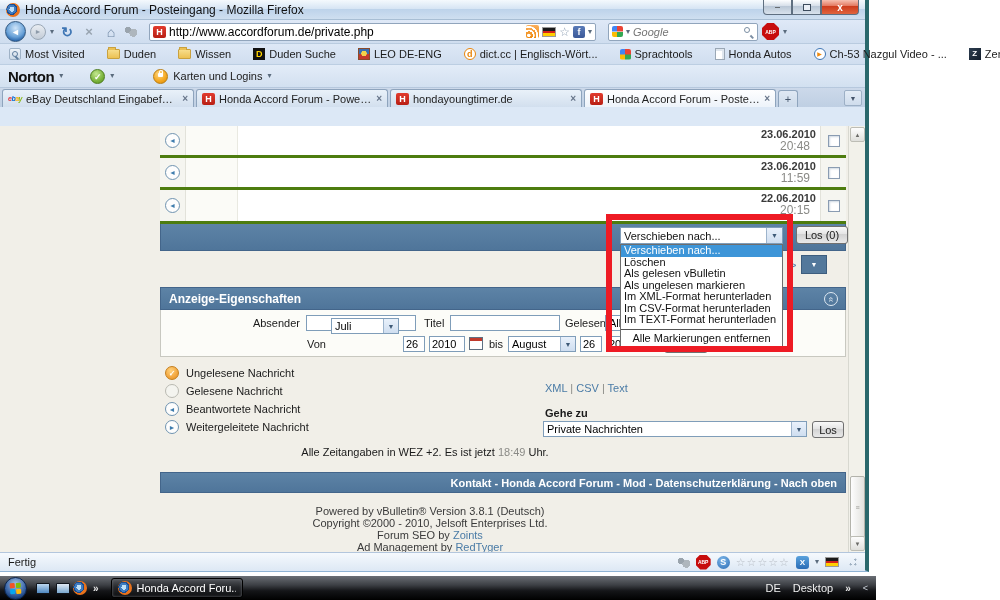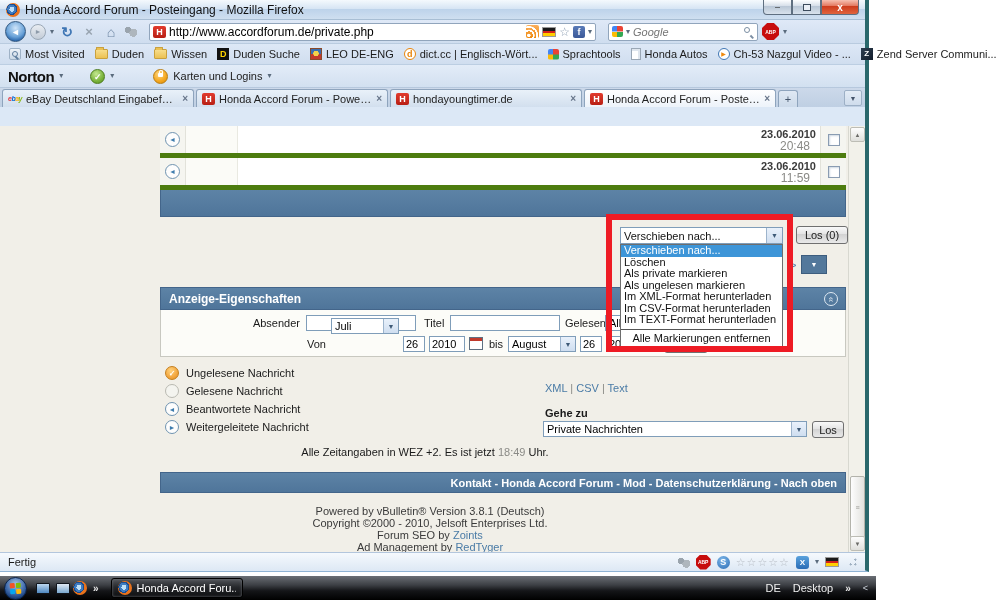--- a/index.html
+++ b/index.html
@@ -70,21 +70,21 @@
   .mag{width:11px;height:11px;position:relative;flex:none}
   .mag i{position:absolute;left:1px;top:1px;width:6px;height:6px;border:1.5px solid #7b8ea3;
     border-radius:50%}
   .mag b{position:absolute;right:0;bottom:0;width:4px;height:1.5px;background:#7b8ea3;
     transform:rotate(45deg)}
   .abp{width:17px;height:17px;background:#c70d0d;color:#fff;font-size:5px;font-weight:bold;
     display:flex;align-items:center;justify-content:center;flex:none;
     clip-path:polygon(30% 0,70% 0,100% 30%,100% 70%,70% 100%,30% 100%,0 70%,0 30%);
     border-radius:2px}
 
-  .bookmarksbar{height:21px;display:flex;align-items:center;gap:4px;padding:0 6px;
+  .bookmarksbar{height:21px;display:flex;align-items:center;gap:16px;padding:0 6px;
     background:linear-gradient(#dde8f6,#d0deef);border-bottom:1px solid #bccee2;
     font-size:11px;color:#1c1c1c;white-space:nowrap}
   .bm{display:flex;align-items:center;gap:4px;padding:0 3px}
   .folder{width:13px;height:10px;background:linear-gradient(#f7dd8b,#ecc153);
     border:1px solid #c9a13e;border-radius:1px;position:relative}
   .folder:before{content:"";position:absolute;left:0;top:-3px;width:6px;height:2px;
     background:#ecc153;border:1px solid #c9a13e;border-bottom:none;border-radius:1px 1px 0 0}
   .mv{width:12px;height:12px;border-radius:2px;background:linear-gradient(#eef3f8,#ccd9e6);
     border:1px solid #9fb2c6;position:relative}
   .mv:before{content:"";position:absolute;left:2px;top:2px;width:4px;height:4px;
@@ -135,21 +135,21 @@
     border-radius:3px 3px 0 0;background:linear-gradient(#dfe8f3,#ccdaea);color:#44546a;
     font-size:11px;text-align:center;line-height:16px}
   .tablistbtn{position:absolute;right:3px;bottom:1px;width:18px;height:16px;
     border:1px solid #9db0c6;border-radius:2px;background:linear-gradient(#e4ecf6,#cfdcec);
     color:#44546a;font-size:7px;text-align:center;line-height:15px}
 
   
   .content{position:absolute;left:0;top:126px;width:865px;height:426px;
     background:#f1efe8;overflow:hidden;font-size:11px}
   .ctable{position:absolute;left:160px;top:0;width:686px}
-  .mrow{display:flex;align-items:stretch;background:#fff;border-bottom:5px solid #4d7c0f;
+  .mrow{display:flex;align-items:stretch;background:#fff;border-bottom:3px solid #4d7c0f;
     height:32px}
   .mrow .c-icon{width:26px;background:#f5f5f0;border-right:1px solid #e2e2da;display:flex;
     align-items:center;justify-content:center}
   .mrow .c-sub{width:52px;background:#fbfbf7;border-right:1px solid #e9e9e1}
   .mrow .c-main{flex:1}
   .mrow .c-date{width:86px;text-align:right;padding:2px 4px 0 0;line-height:12px}
   .mrow .c-date .d{font-weight:bold;color:#3a3a3a;font-size:11px}
   .mrow .c-date .t{color:#8a8a86;font-size:12px;padding-right:6px}
   .mrow .c-check{width:26px;border-left:1px solid #e2e2da;background:#f5f5f0;display:flex;
     align-items:center;justify-content:center}
@@ -448,20 +448,34 @@
           <div class="c-sub"></div>
             <div class="c-main"></div>
           <div class="c-date">
             <div class="d">23.06.2010</div>
             <div class="t">11:59</div>
           </div>
           <div class="c-check">
               <span class="cbox"></span>
             </div>
         </div>
+        <div class="mrow" style="height:34px">
+          <div class="c-icon">
+              <span class="stico">◄</span>
+            </div>
+          <div class="c-sub"></div>
+            <div class="c-main"></div>
+          <div class="c-date">
+            <div class="d">22.06.2010</div>
+            <div class="t">20:15</div>
+          </div>
+          <div class="c-check">
+              <span class="cbox"></span>
+            </div>
+        </div>
         <div class="selbar"></div>
       </div>
 
       <div class="fakesel" style="top:101px">
         <span class="stext">Verschieben nach...</span>
         <span class="sarrow">▼</span>
       </div>
       <div class="btn losbtn" style="top:100px">Los (0)</div>
 
       <div class="pagerow">
@@ -500,21 +514,21 @@
         <span class="sarrow">▼</span>
       </div>
       <input class="tinput" style="left: 580px; top: 210px; width: 22px;" value="26">
       <input class="tinput" style="left: 606px; top: 210px; width: 36px;" value="2010">
       <span class="calico" style="left:646px;top:211px"></span>
       <div class="btn" style="position:absolute;left:664px;top:209px;width:44px;height:18px">Filter</div>
 
       <div class="ddlist">
         <div class="ddopt sel">Verschieben nach...</div>
         <div class="ddopt">Löschen</div>
-        <div class="ddopt">Als private markieren</div>
+        <div class="ddopt">Als gelesen vBulletin</div>
         <div class="ddopt">Als ungelesen markieren</div>
         <div class="ddopt">Im XML-Format herunterladen</div>
         <div class="ddopt">Im CSV-Format herunterladen</div>
         <div class="ddopt">Im TEXT-Format herunterladen</div>
         <div class="ddsep"></div>
         <div class="ddopt ddfoot">Alle Markierungen entfernen</div>
       </div>
 
       <div class="redbox"></div>
 

